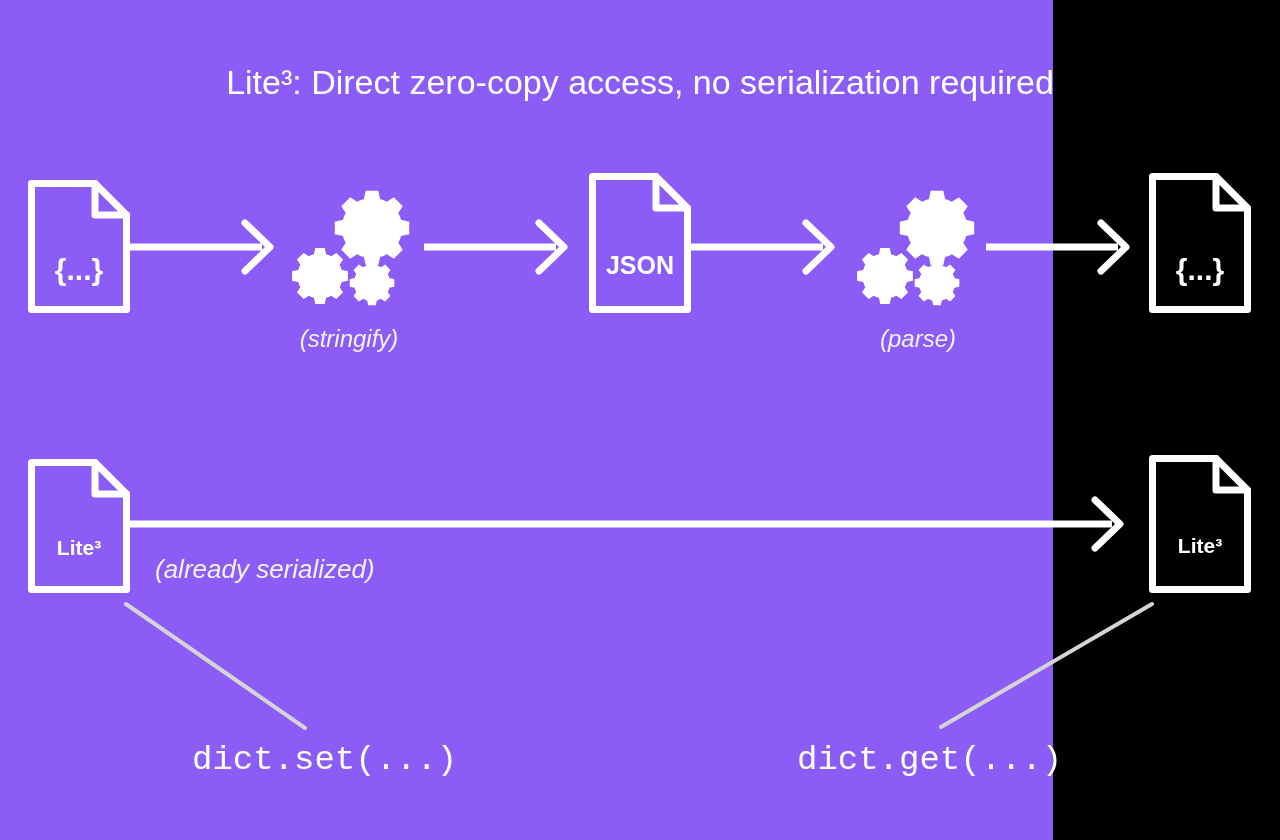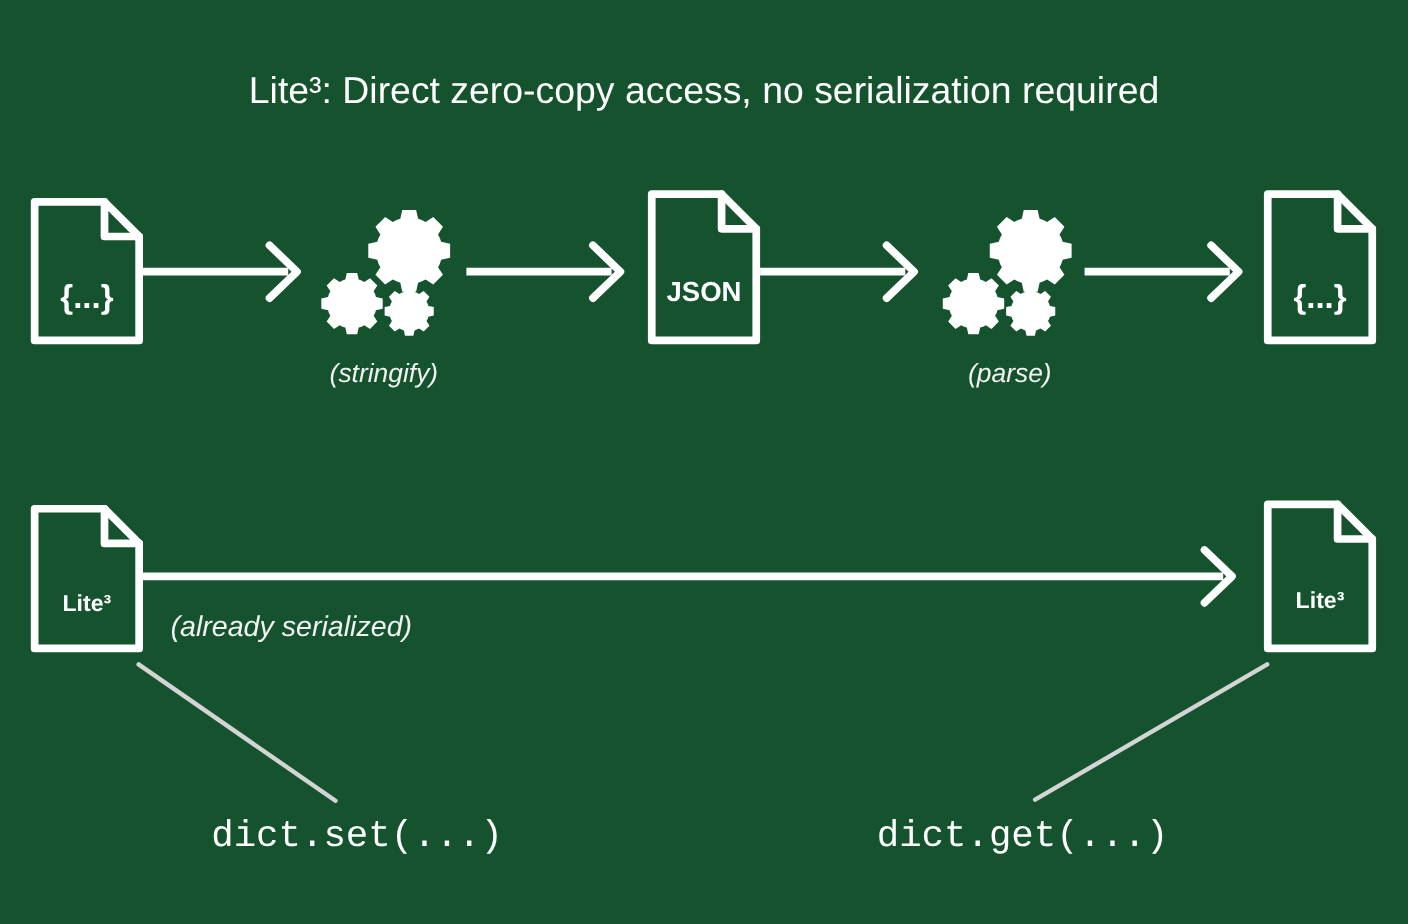--- a/index.html
+++ b/index.html
@@ -9,23 +9,23 @@
   }
   body {
     width: 1280px;
     height: 840px;
     overflow: hidden;
     font-family: "Liberation Sans", sans-serif;
     color: #ffffff;
   }
   #stage {
     position: relative;
-    width: 1280px;
+    width: 1053px;
     height: 840px;
-    background: #14532d;
+    background: #8b5cf6;
   }
   #diagram-svg {
     position: absolute;
     left: 0;
     top: 0;
     width: 1280px;
     height: 840px;
   }
   .title-text {
     font-family: "Liberation Sans", sans-serif;

